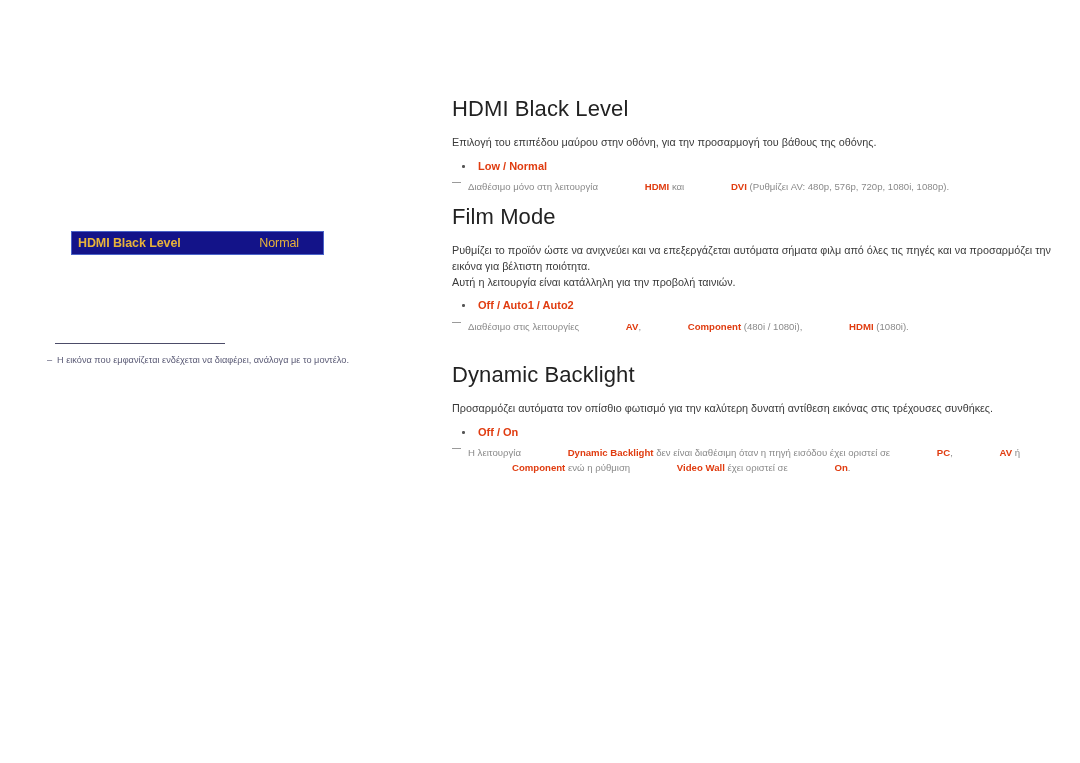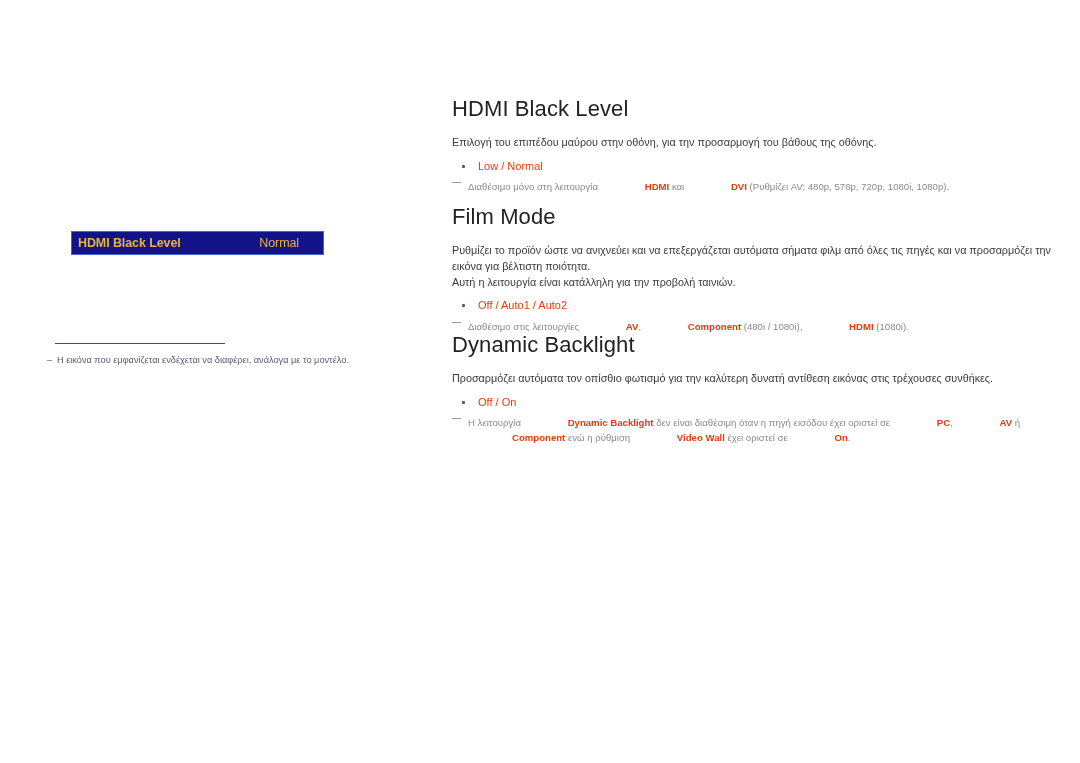--- a/index.html
+++ b/index.html
@@ -92,40 +92,40 @@
     margin: 0;
     font-size: 22px;
     font-weight: 400;
     color: #222222;
     letter-spacing: 0.1px;
     line-height: 1.2;
   }
 
   .sec-hdmi  { position: absolute; left: 0;  top: 0;   width: 600px; }
   .sec-film  { position: absolute; left: 0;  top: 108px; width: 600px; }
-  .sec-dyn   { position: absolute; left: 0;  top: 236px; width: 600px; }
+  .sec-dyn   { position: absolute; left: 0;  top: 266px; width: 600px; }
 
   p.body-text {
     margin: 0;
     font-size: 10.8px;
     color: #3a3a3a;
     line-height: 1.45;
   }
   .para-gap { margin-top: 10px; }
 
   ul.opt-list {
     margin: 0;
     padding: 0;
     list-style: none;
   }
   ul.opt-list li {
     position: relative;
     padding-left: 26px;
     font-size: 11px;
-    font-weight: normal;
+    font-weight: bold;
     color: #e03c10;
     line-height: 1.4;
   }
   ul.opt-list li .bullet-dot {
     position: absolute;
     left: 10px;
     top: 6px;
     width: 2.5px;
     height: 2.5px;
     background: #555555;

